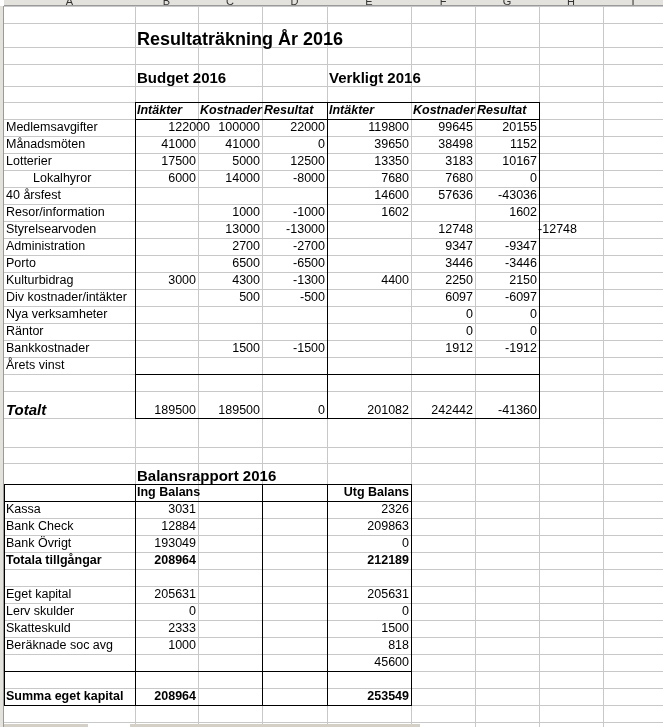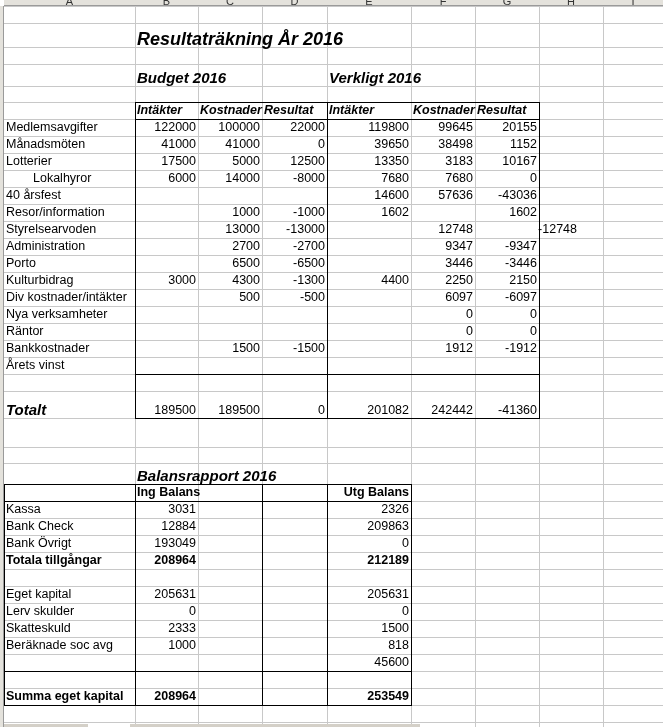--- a/index.html
+++ b/index.html
@@ -6,22 +6,22 @@
   body{width:663px;height:727px;overflow:hidden;position:relative;font-family:"Liberation Sans",sans-serif;color:#000;}
   #sheet{position:absolute;left:0;top:0;width:663px;height:727px;}
   .colhdr{position:absolute;top:0;height:6px;background:#e4e2dc;border-bottom:1px solid #9a9a9a;box-sizing:border-box;overflow:hidden;font-size:11px;text-align:center;line-height:2px;color:#333;}
   .rowhdr{position:absolute;left:0;width:4px;background:#e4e2dc;border-right:1px solid #9a9a9a;box-sizing:border-box;}
   .vline{position:absolute;top:6px;bottom:0;width:1px;background:#c8c8c8;}
   .hline{position:absolute;left:4px;right:0;height:1px;background:#c8c8c8;}
   .cell{position:absolute;box-sizing:border-box;white-space:nowrap;overflow:visible;font-size:12.5px;line-height:16px;padding:0 2px;}
   .num{text-align:right;}
   .b{font-weight:bold;}
   .bi{font-weight:bold;font-style:italic;}
-  .title{font-size:18px;font-weight:bold;font-style:italic;}
-  .sub{font-size:15px;font-weight:bold;font-style:italic;}
+  .title{font-size:18px;font-weight:bold;}
+  .sub{font-size:15px;font-weight:bold;}
   .box{position:absolute;border:1px solid #000;box-sizing:border-box;pointer-events:none;}
   .bl{position:absolute;background:#000;pointer-events:none;}
   .scroll{position:absolute;bottom:0;height:3px;background:#d4d0c8;}
 </style>
 </head>
 <body>
 
 <div id="sheet">
     <div class="colhdr" style="left: 4px; width: 131px;">A</div>
     <div class="colhdr" style="left: 135px; width: 63px;">B</div>
@@ -85,21 +85,21 @@
     <div class="cell title" style="left: 135px; width: 276px; top: 23px; height: 24px; display: flex; align-items: flex-end;">Resultaträkning År 2016</div>
     <div class="cell sub" style="left: 135px; width: 127px; top: 64px; height: 22px; display: flex; align-items: flex-end;">Budget 2016</div>
     <div class="cell sub" style="left: 327px; width: 148px; top: 64px; height: 22px; display: flex; align-items: flex-end;">Verkligt 2016</div>
     <div class="cell bi" style="left: 135px; width: 63px; top: 102px; height: 17px;">Intäkter</div>
     <div class="cell bi" style="left: 327px; width: 84px; top: 102px; height: 17px;">Intäkter</div>
     <div class="cell bi" style="left: 198px; width: 64px; top: 102px; height: 17px;">Kostnader</div>
     <div class="cell bi" style="left: 411px; width: 64px; top: 102px; height: 17px;">Kostnader</div>
     <div class="cell bi" style="left: 262px; width: 65px; top: 102px; height: 17px;">Resultat</div>
     <div class="cell bi" style="left: 475px; width: 64px; top: 102px; height: 17px;">Resultat</div>
     <div class="cell " style="left: 4px; width: 131px; top: 119px; height: 17px;">Medlemsavgifter</div>
-    <div class="cell num" style="left: 135px; width: 63px; top: 119px; height: 17px;">122000</div>
+    <div class="cell num" style="left: 149px; width: 63px; top: 119px; height: 17px;">122000</div>
     <div class="cell num" style="left: 327px; width: 84px; top: 119px; height: 17px;">119800</div>
     <div class="cell num" style="left: 198px; width: 64px; top: 119px; height: 17px;">100000</div>
     <div class="cell num" style="left: 411px; width: 64px; top: 119px; height: 17px;">99645</div>
     <div class="cell num" style="left: 262px; width: 65px; top: 119px; height: 17px;">22000</div>
     <div class="cell num" style="left: 475px; width: 64px; top: 119px; height: 17px;">20155</div>
     <div class="cell " style="left: 4px; width: 131px; top: 136px; height: 17px;">Månadsmöten</div>
     <div class="cell num" style="left: 135px; width: 63px; top: 136px; height: 17px;">41000</div>
     <div class="cell num" style="left: 327px; width: 84px; top: 136px; height: 17px;">39650</div>
     <div class="cell num" style="left: 198px; width: 64px; top: 136px; height: 17px;">41000</div>
     <div class="cell num" style="left: 411px; width: 64px; top: 136px; height: 17px;">38498</div>

